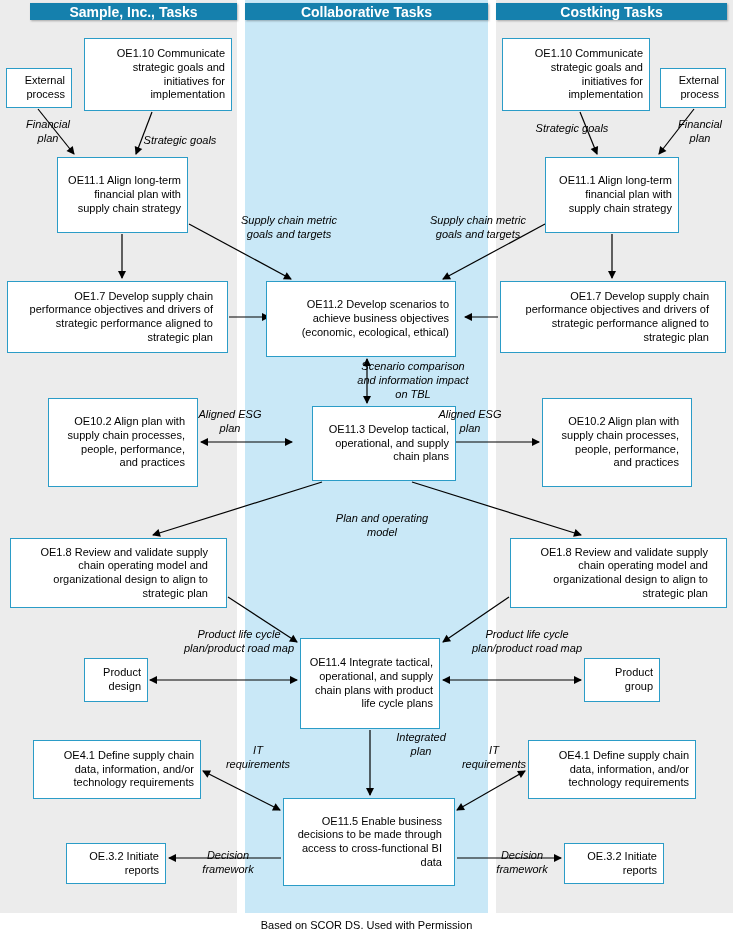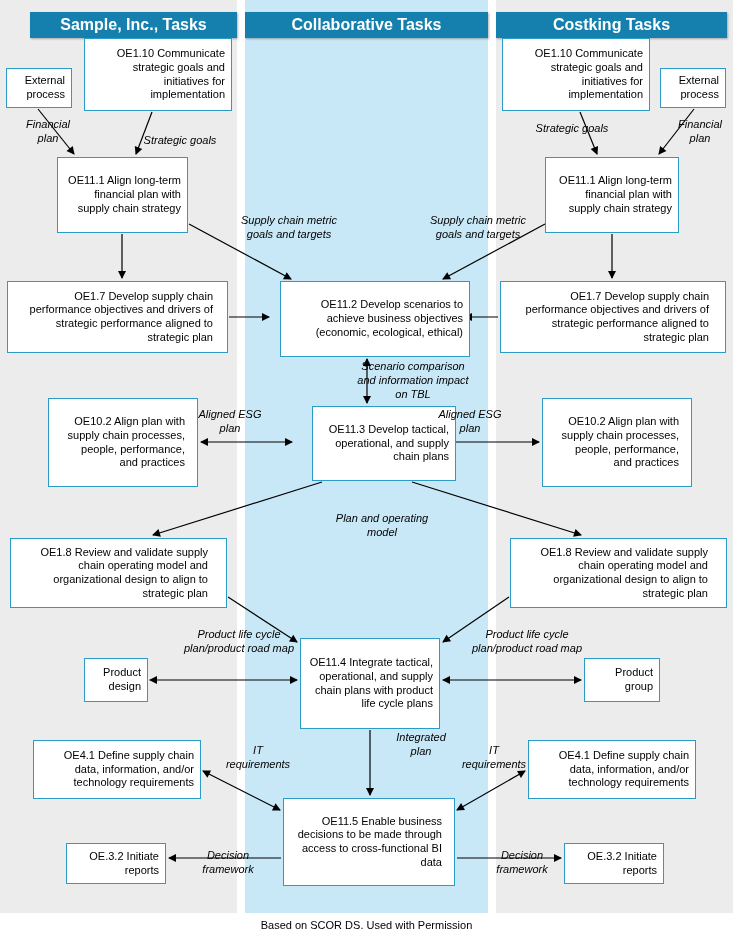--- a/index.html
+++ b/index.html
@@ -11,23 +11,23 @@
     color: #000;
   }
   .canvas { position: relative; width: 733px; height: 940px; overflow: hidden; background: #fff; }
 
   .band { position: absolute; top: 0; height: 913px; }
   .band-left   { left: 0;   width: 237px; background: var(--side-bg, #ececec); }
   .band-center { left: 245px; width: 243px; background: var(--center-band, #c9e8f7); }
   .band-right  { left: 496px; width: 237px; background: var(--side-bg, #ececec); }
 
   .lane-header {
-    position: absolute; top: 12px; height: 26px;
+    position: absolute; top: 3px; height: 17px;
     background: var(--header-bg, #1580ad);
-    color: #fff; font-weight: bold; font-size: 16px;
+    color: #fff; font-weight: bold; font-size: 14px;
     display: flex; align-items: center; justify-content: center;
     box-shadow: 1px 1px 2px rgba(0,0,0,.3);
   }
 
   .node {
     position: absolute;
     background: #fff;
     border: 1.5px solid var(--box-border, #2b9cc7);
     display: flex; align-items: center; justify-content: center;
     text-align: right;
@@ -98,21 +98,21 @@
   <div class="node" style="left:6px;top:68px;width:66px;height:40px">External process</div>
   <div class="node" style="left:84px;top:38px;width:148px;height:73px">OE1.10 Communicate strategic goals and initiatives for implementation</div>
   <div class="node" style="left:57px;top:157px;width:131px;height:76px">OE11.1 Align long-term financial plan with supply chain strategy</div>
   <div class="node" style="left:7px;top:281px;width:221px;height:72px;padding:2px 14px">OE1.7 Develop supply chain performance objectives and drivers of strategic performance aligned to strategic plan</div>
   <div class="node" style="left:48px;top:398px;width:150px;height:89px;padding:2px 12px">OE10.2 Align plan with supply chain processes, people, performance, and practices</div>
   <div class="node" style="left:10px;top:538px;width:217px;height:70px;padding:2px 18px">OE1.8 Review and validate supply chain operating model and organizational design to align to strategic plan</div>
   <div class="node" style="left:84px;top:658px;width:64px;height:44px">Product design</div>
   <div class="node" style="left:33px;top:740px;width:168px;height:59px">OE4.1 Define supply chain data, information, and/or technology requirements</div>
   <div class="node" style="left:66px;top:843px;width:100px;height:41px">OE.3.2 Initiate reports</div>
 
-  <div class="node" style="left:280px;top:281px;width:190px;height:76px">OE11.2 Develop scenarios to achieve business objectives (economic, ecological, ethical)</div>
+  <div class="node" style="left:266px;top:281px;width:190px;height:76px">OE11.2 Develop scenarios to achieve business objectives (economic, ecological, ethical)</div>
   <div class="node" style="left:312px;top:406px;width:144px;height:75px">OE11.3 Develop tactical, operational, and supply chain plans</div>
   <div class="node" style="left:300px;top:638px;width:140px;height:91px">OE11.4 Integrate tactical, operational, and supply chain plans with product life cycle plans</div>
   <div class="node" style="left:283px;top:798px;width:172px;height:88px;padding:2px 12px">OE11.5 Enable business decisions to be made through access to cross-functional BI data</div>
 
   <div class="node" style="left:502px;top:38px;width:148px;height:73px">OE1.10 Communicate strategic goals and initiatives for implementation</div>
   <div class="node" style="left:660px;top:68px;width:66px;height:40px">External process</div>
   <div class="node" style="left:545px;top:157px;width:134px;height:76px">OE11.1 Align long-term financial plan with supply chain strategy</div>
   <div class="node" style="left:500px;top:281px;width:226px;height:72px;padding:2px 16px">OE1.7 Develop supply chain performance objectives and drivers of strategic performance aligned to strategic plan</div>
   <div class="node" style="left:542px;top:398px;width:150px;height:89px;padding:2px 12px">OE10.2 Align plan with supply chain processes, people, performance, and practices</div>
   <div class="node" style="left:510px;top:538px;width:217px;height:70px;padding:2px 18px">OE1.8 Review and validate supply chain operating model and organizational design to align to strategic plan</div>

